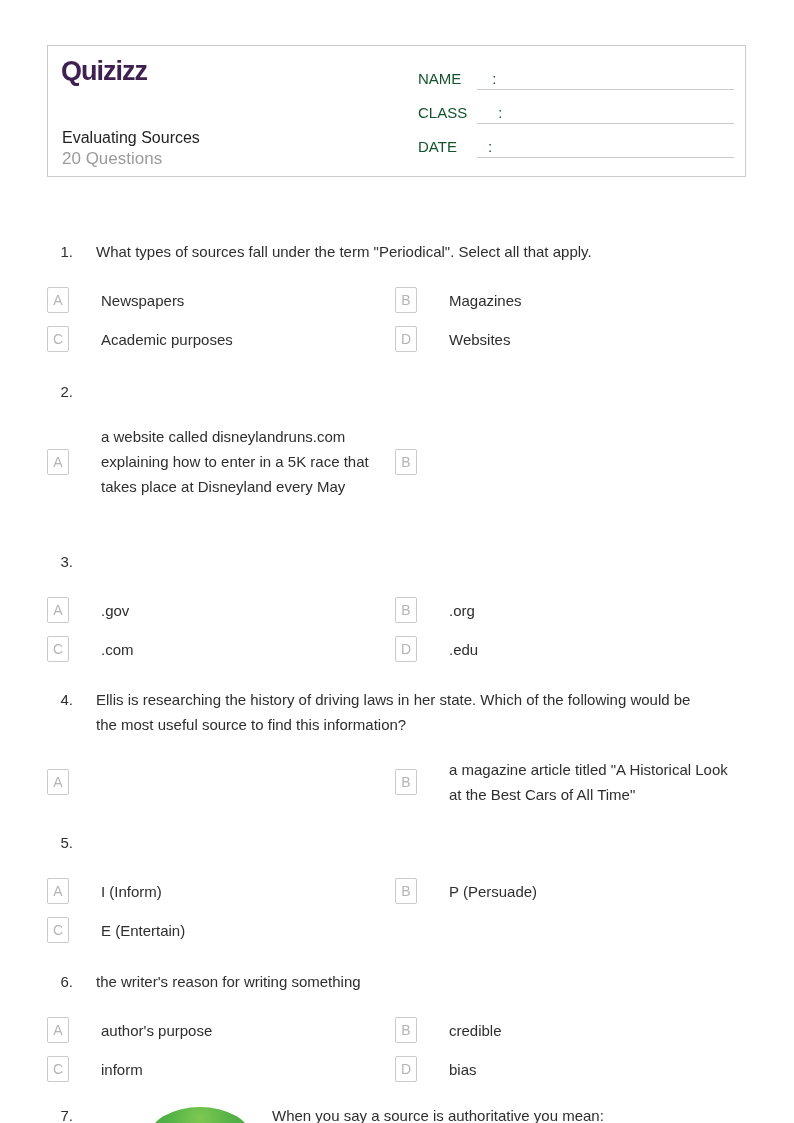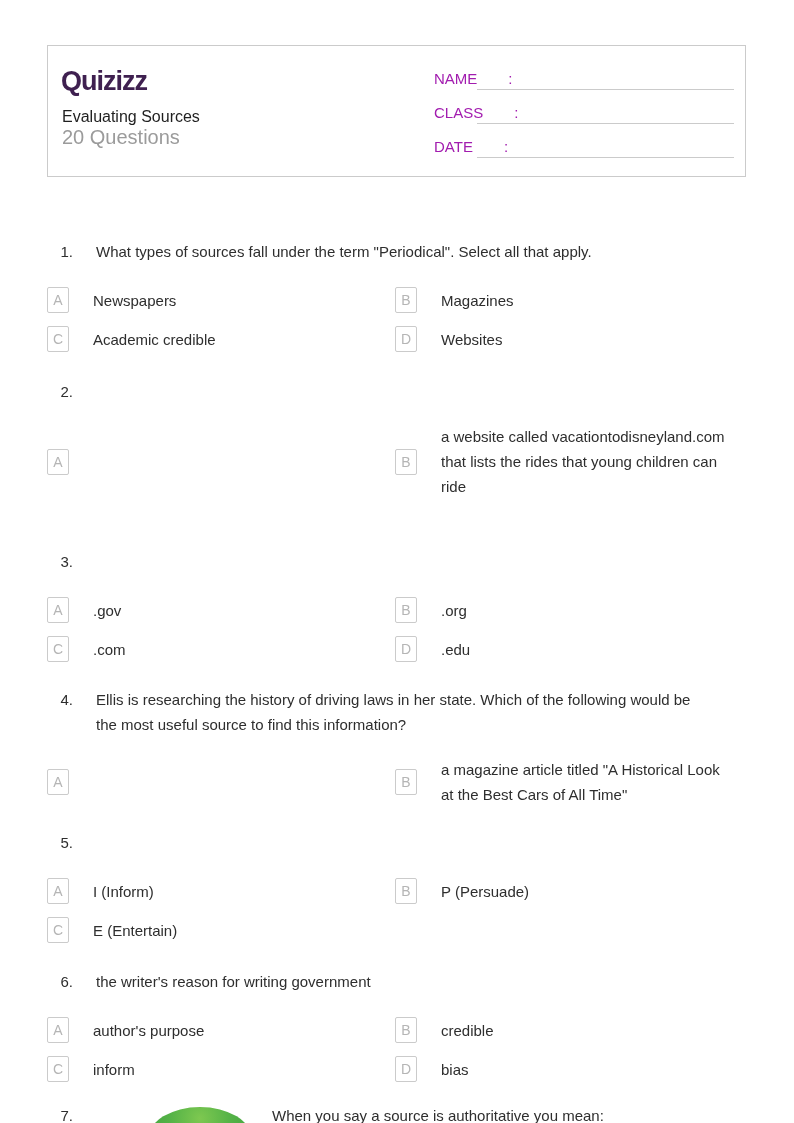--- a/index.html
+++ b/index.html
@@ -11,41 +11,41 @@
     --green1:#7ec850;
     --green2:#3a9a3d;
   }
   *{box-sizing:border-box;}
   html,body{margin:0;padding:0;background:#fff;}
   body{font-family:"Liberation Sans", sans-serif;}
   .sheet{position:relative;width:794px;height:1123px;background:#fff;overflow:hidden;}
 
   
   .header-box{position:absolute;left:47px;top:45px;width:699px;height:132px;border:1px solid var(--border-gray);background:#fff;}
-  .logo{position:absolute;left:13px;top:20px;font-size:27px;font-weight:bold;color:var(--purple);letter-spacing:-1px;}
-  .title-block{position:absolute;left:14px;top:60px;}
+  .logo{position:absolute;left:13px;top:10px;font-size:27px;font-weight:bold;color:var(--purple);letter-spacing:-1px;}
+  .title-block{position:absolute;left:14px;top:81px;}
   .title{font-size:16px;line-height:21px;color:#1f1f1f;}
-  .subtitle{font-size:20px;line-height:21px;color:var(--subtle-gray);}
+  .subtitle{font-size:17px;line-height:21px;color:var(--subtle-gray);}
   .fields{position:absolute;left:370px;top:16px;width:316px;}
   .field-row{position:relative;height:34px;}
-  .field-label{position:absolute;left:16px;top:8px;width:54px;font-size:15px;color:#a21caf;display:flex;justify-content:space-between;gap:31px;}
+  .field-label{position:absolute;left:0;top:8px;width:54px;font-size:15px;color:#14532d;display:flex;justify-content:space-between;gap:31px;}
   .field-line{position:absolute;left:59px;right:0;bottom:6px;border-bottom:1px solid var(--border-gray);height:0;}
 
   
   .questions{position:absolute;left:47px;top:0;width:700px;height:1123px;}
   .q{position:absolute;left:0;width:700px;}
   .q1{top:239px}.q2{top:379px}.q3{top:549px}.q4{top:687px}.q5{top:830px}.q6{top:969px}.q7{top:1103px}
   .q-head{display:flex;align-items:flex-start;}
   .q-num{flex:none;width:26px;text-align:right;margin-right:23px;font-size:15px;line-height:25px;color:var(--text-dark);}
   .q-text{font-size:15px;line-height:25px;color:var(--text-dark);max-width:600px;}
   .q-options{margin-top:23px;display:grid;grid-template-columns:348px 352px;row-gap:13px;}
   .q2 .q-options,.q4 .q-options{margin-top:20px;}
   .opt{display:flex;align-items:center;}
   .opt-box{flex:none;width:22px;height:26px;border:1px solid var(--border-gray);border-radius:2px;display:flex;align-items:center;justify-content:center;font-size:14px;color:var(--letter-gray);background:#fff;margin-right:24px;}
-  .opt-text{font-size:15px;line-height:25px;color:var(--text-dark);padding-right:18px;}
+  .opt-text{font-size:15px;line-height:25px;color:var(--text-dark);padding-right:18px;margin-left:8px;}
 
   
   .q-image{flex:none;position:relative;width:146px;height:30px;margin-left:22px;margin-right:8px;overflow:hidden;background:#fff;}
   .q-globe{position:absolute;left:30px;top:4px;width:104px;height:64px;border-radius:50%;
            background:radial-gradient(ellipse at 50% 18%, var(--green1) 0%, #55b347 40%, var(--green2) 100%);}
 </style>
 </head>
 <body>
 
 <div class="sheet">
@@ -91,39 +91,39 @@
           <div class="opt">
             <span class="opt-box">A</span>
             <span class="opt-text">Newspapers</span>
           </div>
           <div class="opt">
             <span class="opt-box">B</span>
             <span class="opt-text">Magazines</span>
           </div>
           <div class="opt">
             <span class="opt-box">C</span>
-            <span class="opt-text">Academic credible</span>
+            <span class="opt-text">Academic purposes</span>
           </div>
           <div class="opt">
             <span class="opt-box">D</span>
             <span class="opt-text">Websites</span>
           </div>
         </div>
       </div>
       <div class="q q2">
         <div class="q-head">
           <span class="q-num">2.</span>
         </div>
         <div class="q-options">
           <div class="opt">
             <span class="opt-box">A</span>
-          </div>
-          <div class="opt">
-            <span class="opt-box">B</span>
-            <span class="opt-text">a website called vacationtodisneyland.com that lists the rides that young children can ride</span>
+            <span class="opt-text">a website called disneylandruns.com explaining how to enter in a 5K race that takes place at Disneyland every May</span>
+          </div>
+          <div class="opt">
+            <span class="opt-box">B</span>
           </div>
         </div>
       </div>
       <div class="q q3">
         <div class="q-head">
           <span class="q-num">3.</span>
         </div>
         <div class="q-options">
           <div class="opt">
             <span class="opt-box">A</span>
@@ -173,21 +173,21 @@
           </div>
           <div class="opt">
             <span class="opt-box">C</span>
             <span class="opt-text">E (Entertain)</span>
           </div>
         </div>
       </div>
       <div class="q q6">
         <div class="q-head">
           <span class="q-num">6.</span>
-          <div class="q-text">the writer's reason for writing government</div>
+          <div class="q-text">the writer's reason for writing something</div>
         </div>
         <div class="q-options">
           <div class="opt">
             <span class="opt-box">A</span>
             <span class="opt-text">author's purpose</span>
           </div>
           <div class="opt">
             <span class="opt-box">B</span>
             <span class="opt-text">credible</span>
           </div>

